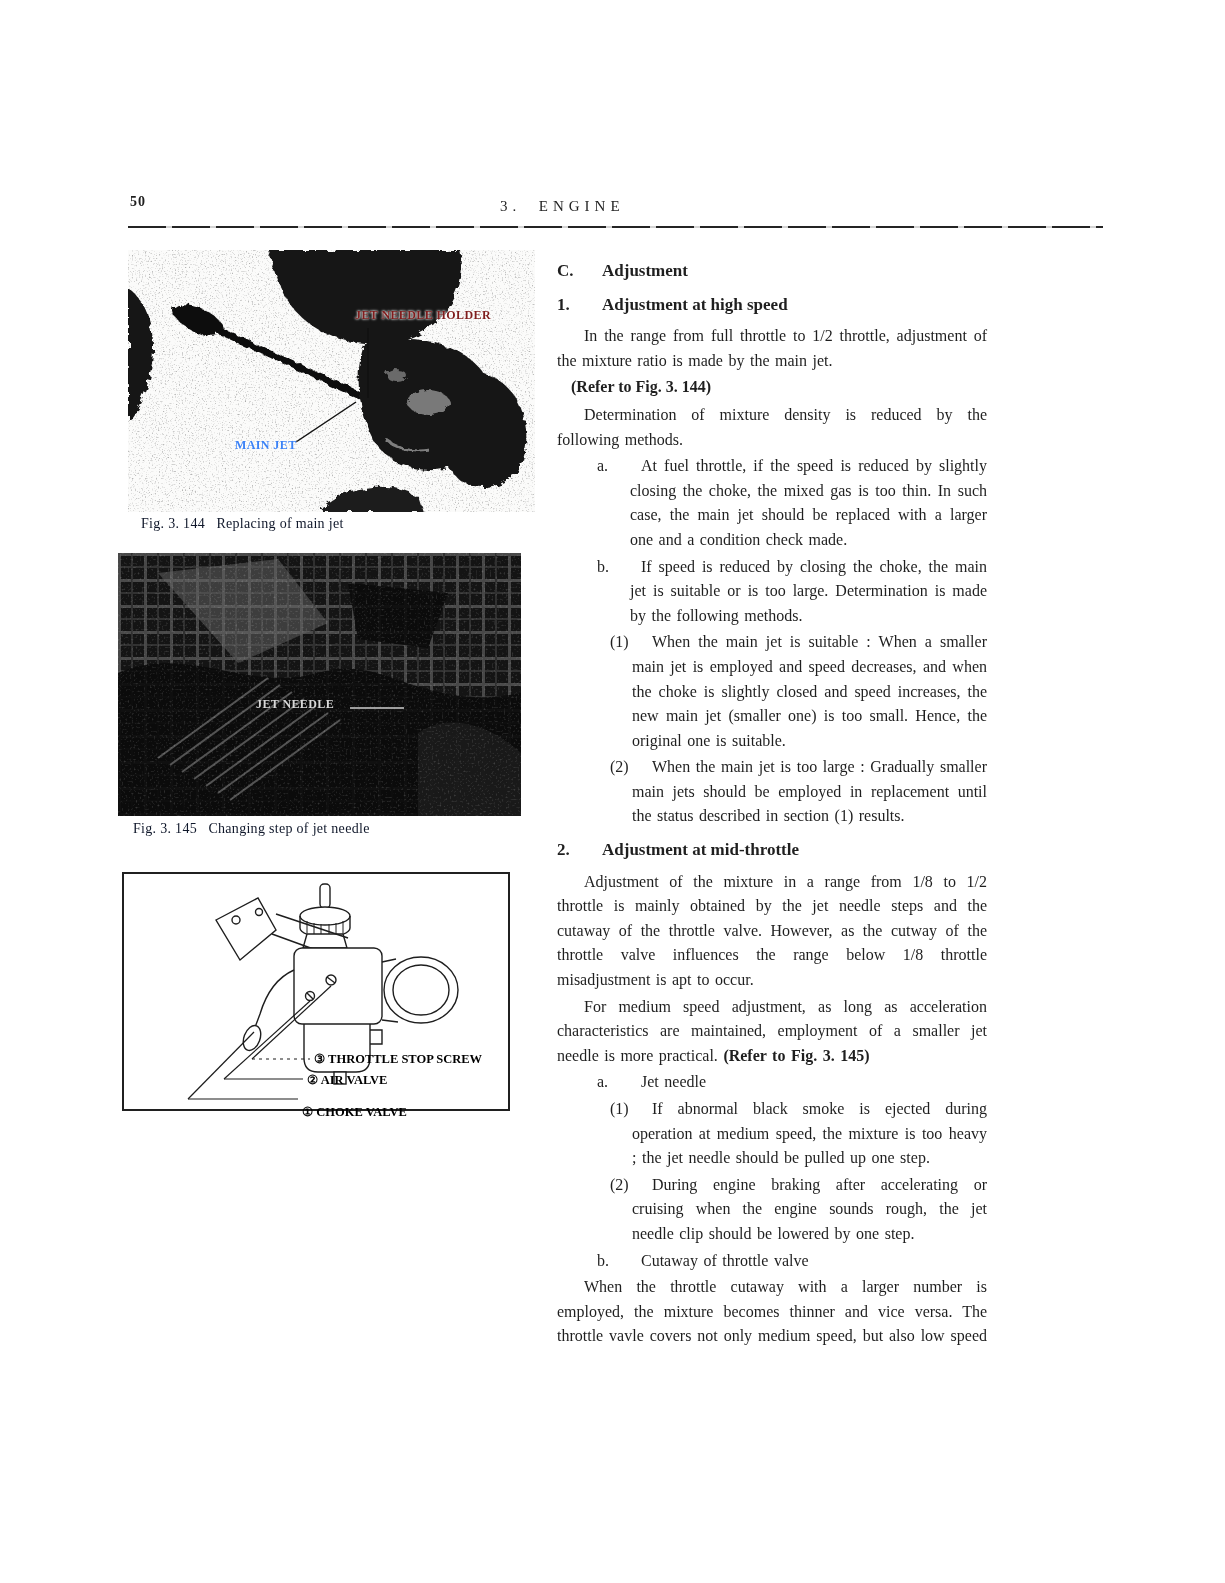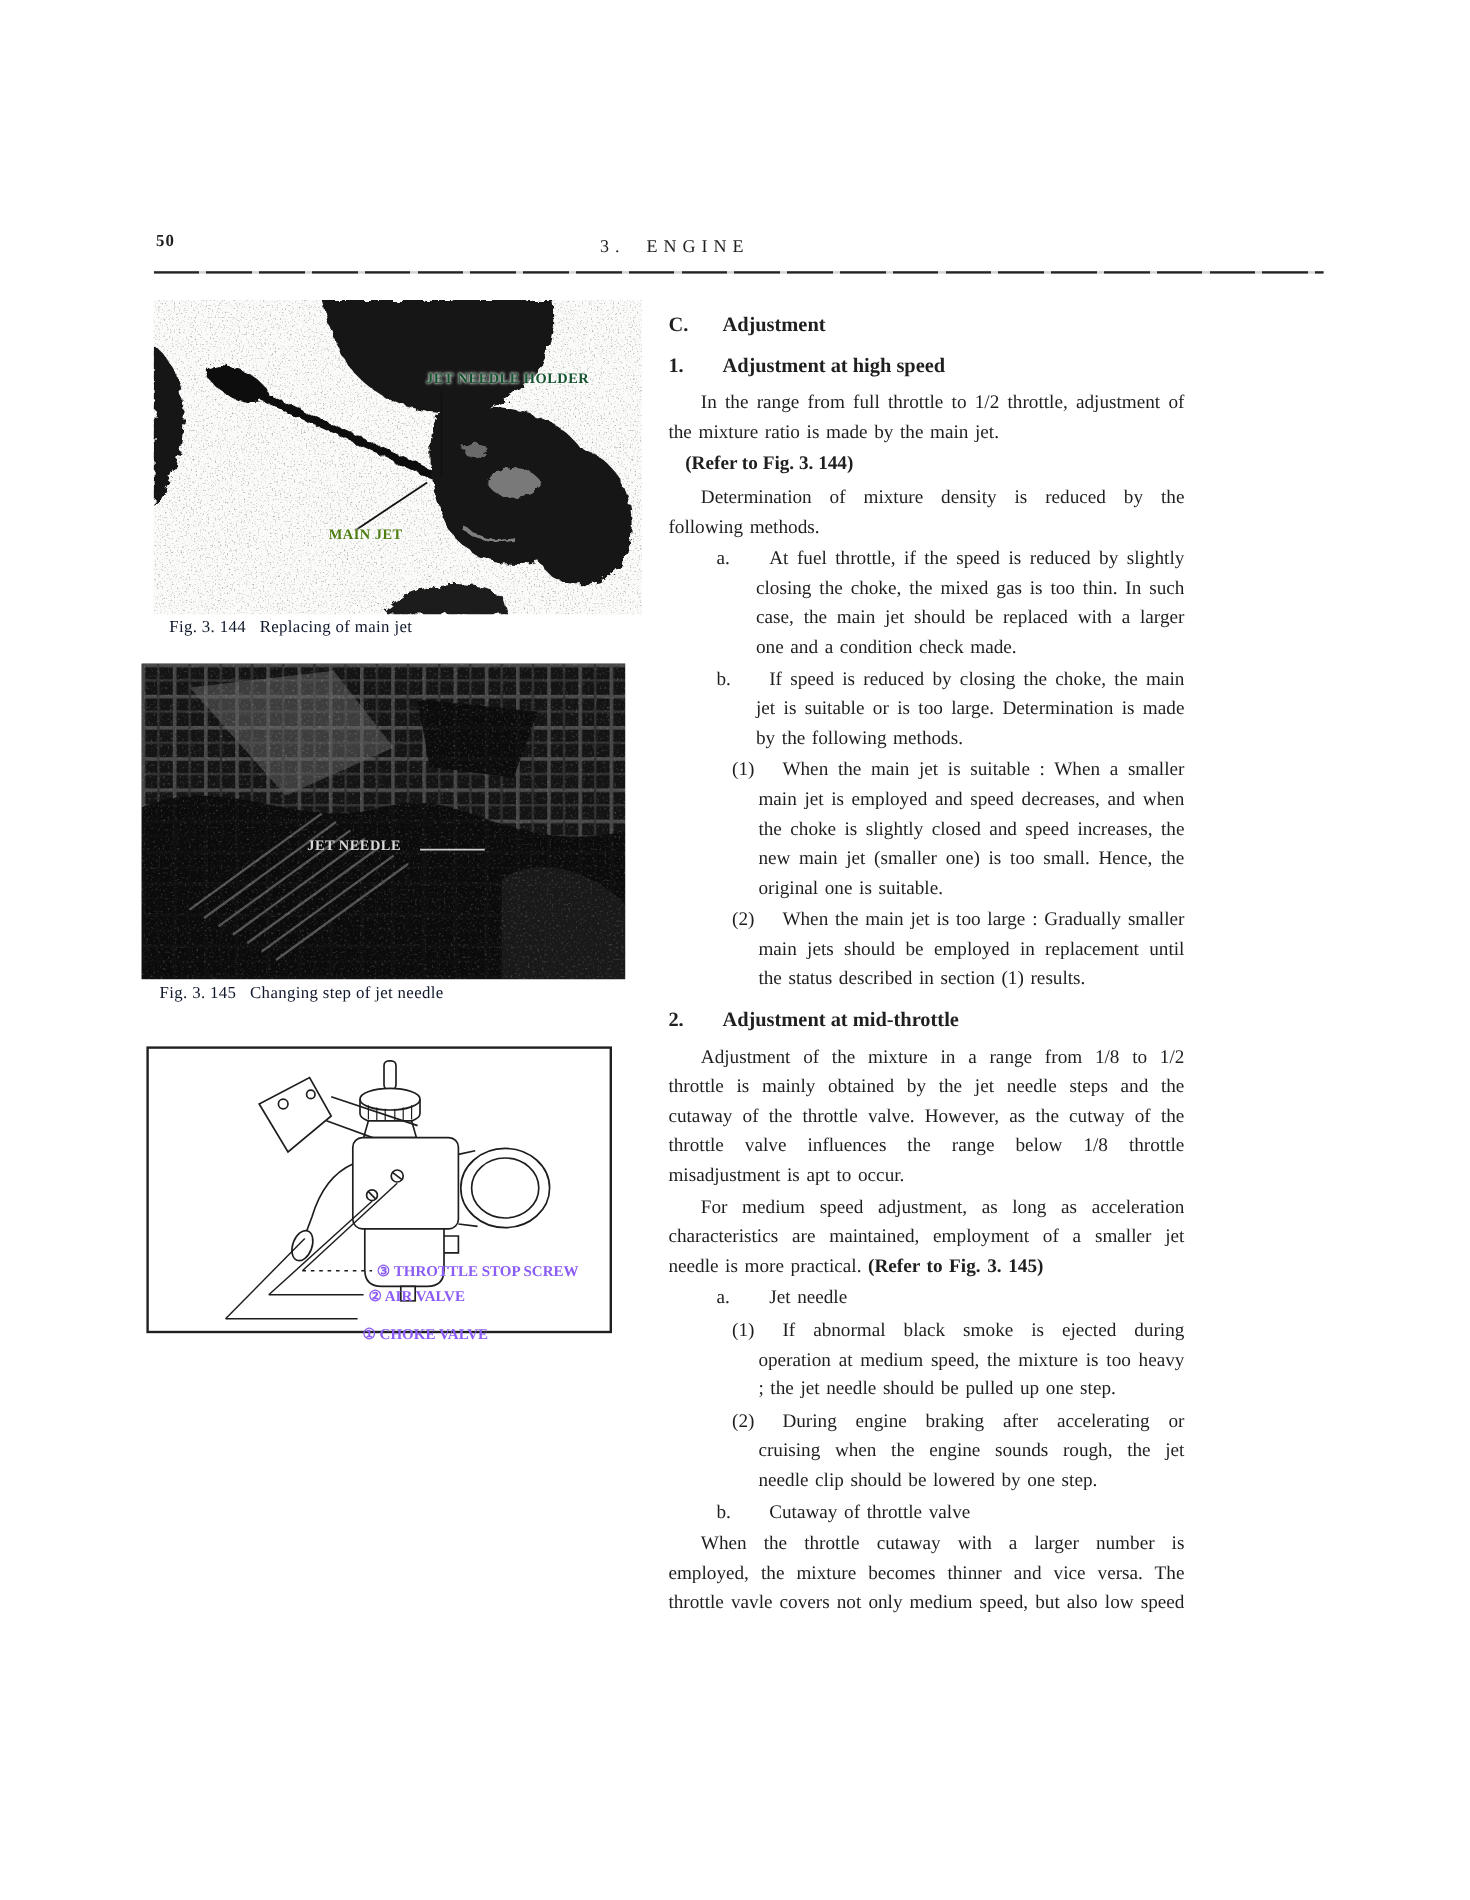--- a/index.html
+++ b/index.html
@@ -11,32 +11,32 @@
   .hdr-title{position:absolute;left:500px;top:198px;font-size:15px;letter-spacing:5px;white-space:pre;}
   .hdr-rule{position:absolute;left:128px;top:226px;width:975px;height:2px;
             background:repeating-linear-gradient(90deg,#242424 0 38px,rgba(36,36,36,.2) 38px 44px);}
 
   
   .fig{position:absolute;overflow:hidden;background:#fbfbfa;}
   #fig144{left:128px;top:250px;width:407px;height:262px;}
   #fig145{left:118px;top:553px;width:403px;height:263px;background:#101010;}
   .fig svg{display:block;width:100%;height:100%;}
   .photo-label{position:absolute;font-size:12px;font-weight:700;letter-spacing:.4px;white-space:nowrap;}
-  #lbl-jnh{left:227px;top:58px;color:#14532d;text-shadow:0 0 3px #fff,0 0 2px #fff;}
-  #lbl-mj{left:107px;top:188px;color:#4d7c0f;text-shadow:0 0 3px #fff,0 0 2px #fff;margin-left:39px;}
+  #lbl-jnh{left:227px;top:58px;color:#7f1d1d;text-shadow:0 0 3px #fff,0 0 2px #fff;}
+  #lbl-mj{left:107px;top:188px;color:#3b82f6;text-shadow:0 0 3px #fff,0 0 2px #fff;}
   #lbl-jn{left:138px;top:144px;color:#d9d9d9;}
   .fig-caption{position:absolute;font-size:14px;letter-spacing:.3px;color:#0f172a;white-space:pre;}
   #cap144{left:141px;top:516px;}
   #cap145{left:133px;top:821px;}
 
   
   #diagram{position:absolute;left:122px;top:872px;width:384px;height:235px;
            border:2px solid #202020;background:#fff;}
   #diagram svg{display:block;width:100%;height:100%;}
-  .diagram-label{position:absolute;font-size:12.5px;font-weight:700;white-space:nowrap;color:#8b5cf6;}
+  .diagram-label{position:absolute;font-size:12.5px;font-weight:700;white-space:nowrap;color:#000000;}
   .dlbl0{left:190px;top:177px;}
   .dlbl1{left:183px;top:198px;}
   .dlbl2{left:178px;top:230px;}
 
   
   .textcol{position:absolute;left:557px;top:250px;width:430px;
            font-size:16px;line-height:24.6px;}
   .blk{margin:0 0 2px;}
   .heading{font-weight:700;margin:9px 0 7px;font-size:17px;}
   .heading .marker{display:inline-block;width:45px;text-indent:0;}

